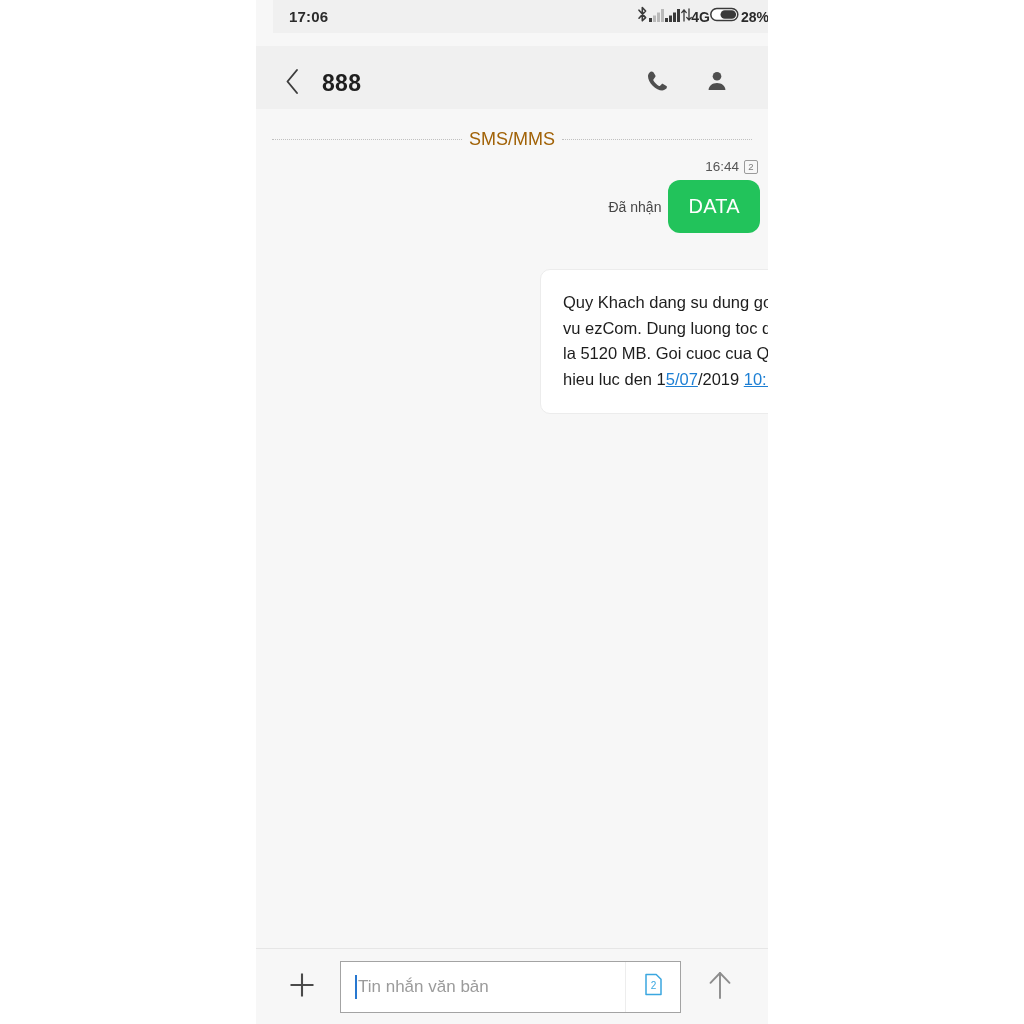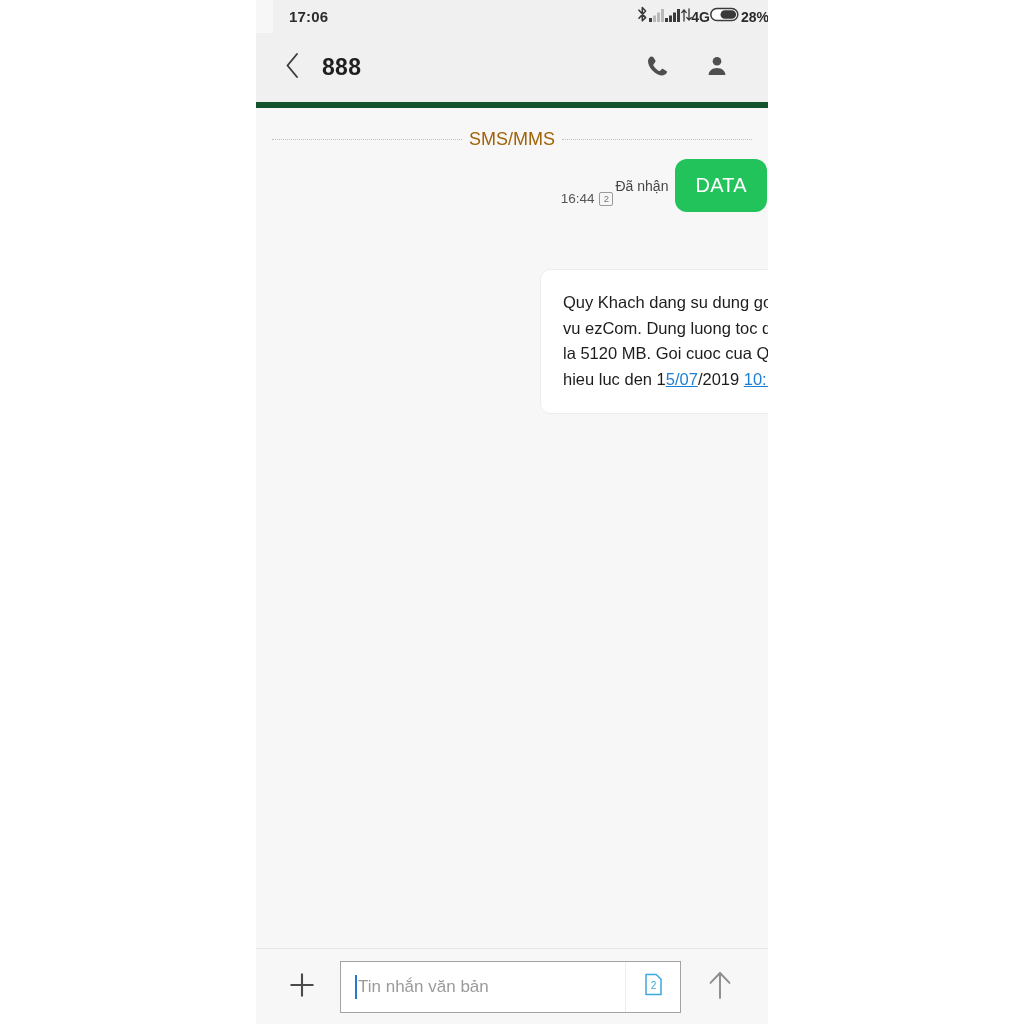--- a/index.html
+++ b/index.html
@@ -55,24 +55,24 @@
   #battery-pct {
     font-size: 14px;
     font-weight: bold;
     color: #2b2b2b;
     margin-left: 1px;
   }
 
   
   #header {
     position: absolute;
-    left: 0; top: 33px;
+    left: 0; top: 46px;
     width: 512px; height: 75px;
     background: #f0f0f0;
-    border-bottom: 6px solid #14532d;
+    border-bottom: 1px solid #14532d;
     box-sizing: border-box;
     display: flex;
     align-items: center;
   }
   #back-button {
     width: 48px; height: 48px;
     margin-left: 12px;
     display: flex;
     align-items: center;
     justify-content: center;
@@ -135,23 +135,24 @@
     position: absolute;
     left: 465px;
     top: 161px;
     width: 97px;
     height: 76px;
   }
 
   
   #sent-row {
     position: absolute;
-    right: 1px;
+    right: 8px;
     top: 50px;
     display: flex;
+    flex-direction: column;
     align-items: flex-end;
   }
   #sent-meta {
     display: flex;
     align-items: center;
     gap: 5px;
     margin-bottom: 6px;
     margin-right: 2px;
   }
   #sent-time {

